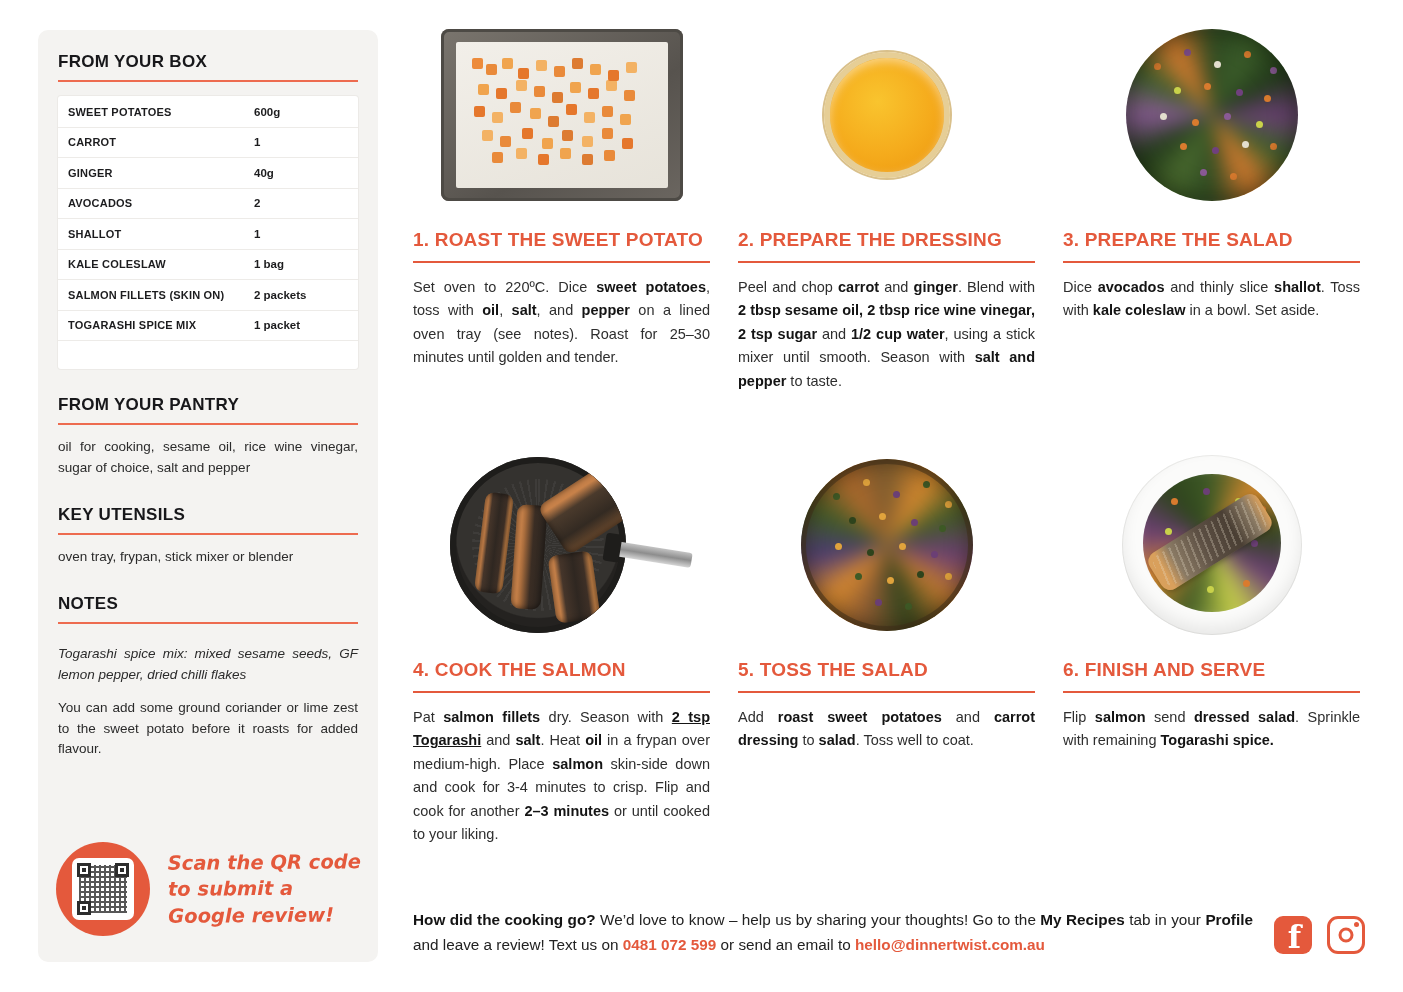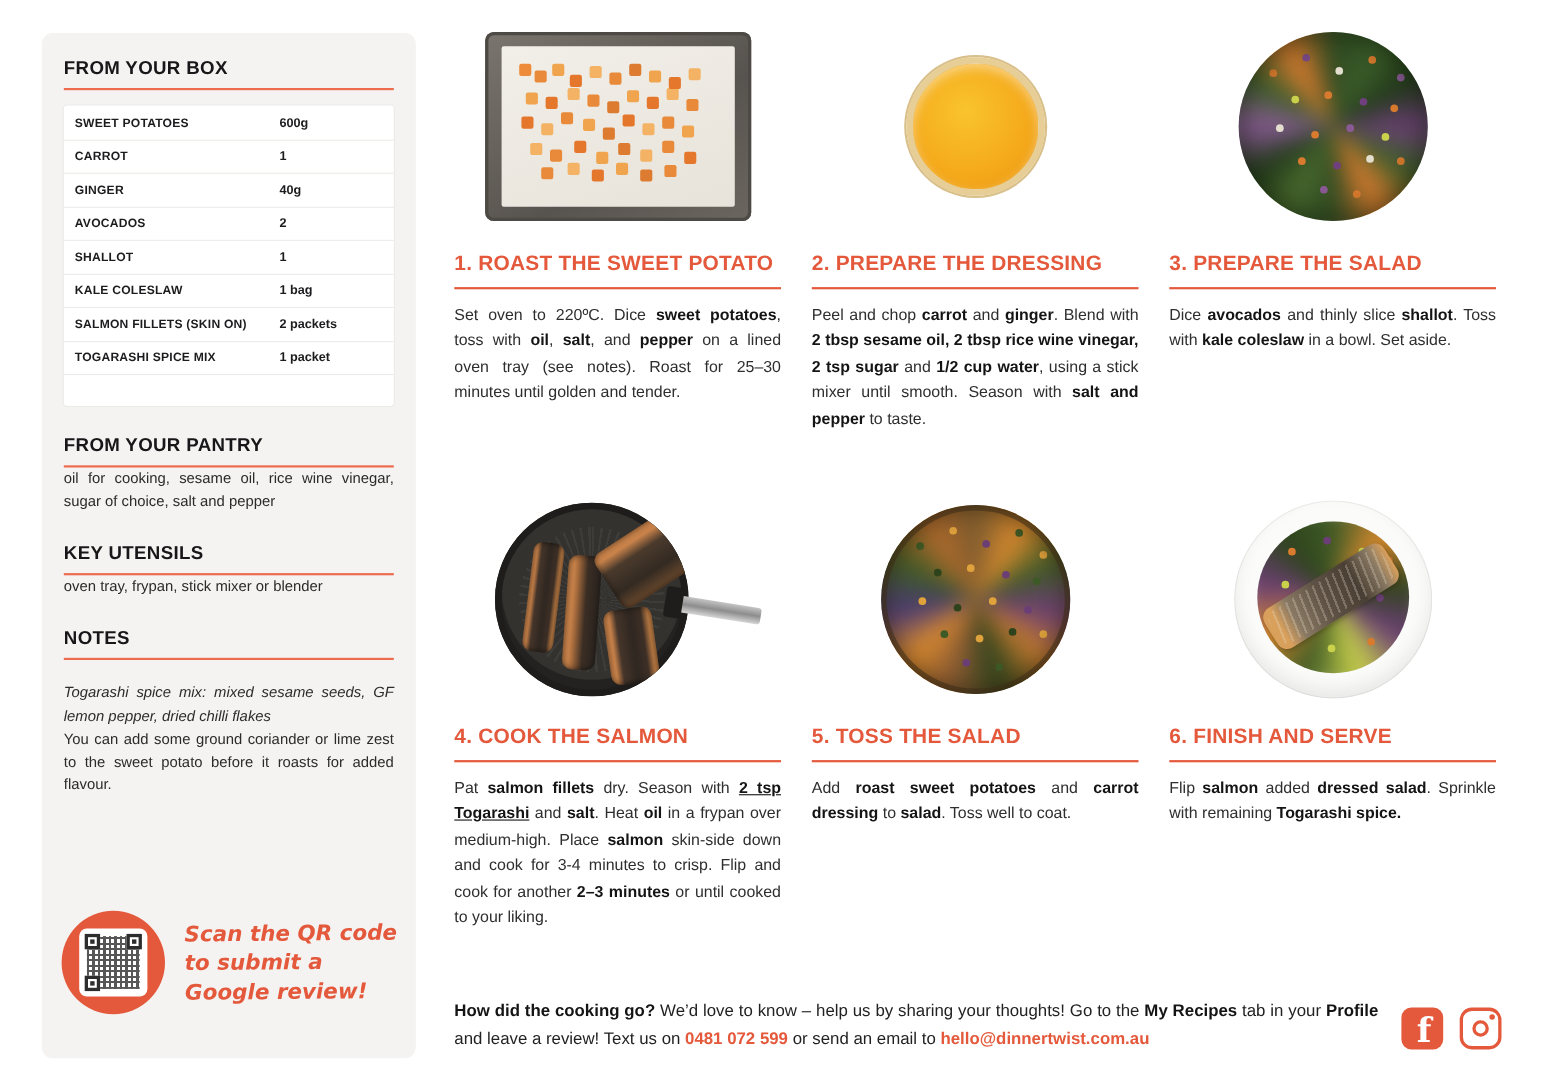--- a/index.html
+++ b/index.html
@@ -24,27 +24,27 @@
   .box-table {
     background:#fff; border-radius:3px; margin-top:14px; padding:1px 0 28px;
     box-shadow:0 0 0 1px #ECEAE7;
   }
   .box-row {
     display:flex; align-items:center; justify-content:space-between;
     height:30.5px; padding-left:10px; border-bottom:1px solid #EDEBE8;
   }
   .box-row .name { font-size:11px; font-weight:700; letter-spacing:.2px; color:#1c1c1e; }
   .box-row .qty  { font-size:11.5px; font-weight:700; color:#1c1c1e; width:104px; text-align:left; }
-  .side-para { font-size:13.5px; line-height:1.55; text-align:justify; color:#2b2b2b; }
+  .side-para { font-size:13.5px; line-height:1.55; text-align:justify; color:#2b2b2b; margin-top:12px; }
   .side-para.it { font-style:italic; }
   .mt-26 { margin-top:26px; }
   .mt-20 { margin-top:20px; }
 
   
-  .qr-block { position:absolute; left:18px; bottom:40px; display:flex; align-items:center; gap:18px;justify-content:center; }
+  .qr-block { position:absolute; left:18px; bottom:26px; display:flex; align-items:center; gap:18px;justify-content:center; }
   .qr-circle {
     width:94px; height:94px; border-radius:50%; background:#E4593C;
     display:flex; align-items:center; justify-content:center; flex:0 0 auto;
   }
   .qr-code {
     width:62px; height:62px; background:#fff; border-radius:7px; position:relative; padding:7px;
   }
   .qr-noise {
     position:absolute; inset:7px;
     background-image:
@@ -277,21 +277,21 @@
     <div class="media">
       <div class="plate">
         <div class="plate-salad">
           <div class="ph-blur"></div>
           <div class="flecks flk-c"></div>
         </div>
         <div class="salmon"></div>
       </div>
     </div>
     <h3 class="h-step">6. FINISH AND SERVE</h3>
-    <p class="step-body"><span>Flip </span><span class="b">salmon</span><span> added </span><span class="b">dressed salad</span><span>. Sprinkle with remaining </span><span class="b">Togarashi spice.</span></p>
+    <p class="step-body"><span>Flip </span><span class="b">salmon</span><span> send </span><span class="b">dressed salad</span><span>. Sprinkle with remaining </span><span class="b">Togarashi spice.</span></p>
   </section>
 </main>
 
 <p class="footer-text"><span class="b">How did the cooking go?</span><span> We’d love to know – help us by sharing your thoughts! Go to the </span><span class="b">My Recipes</span><span> tab in your </span><span class="b">Profile</span><span> and leave a review! Text us on </span><span class="b accent">0481 072 599</span><span> or send an email to </span><span class="b accent">hello@dinnertwist.com.au</span></p>
 
 <div class="socials">
   <div class="fb">
       <span>f</span>
     </div>
   <div class="ig">

